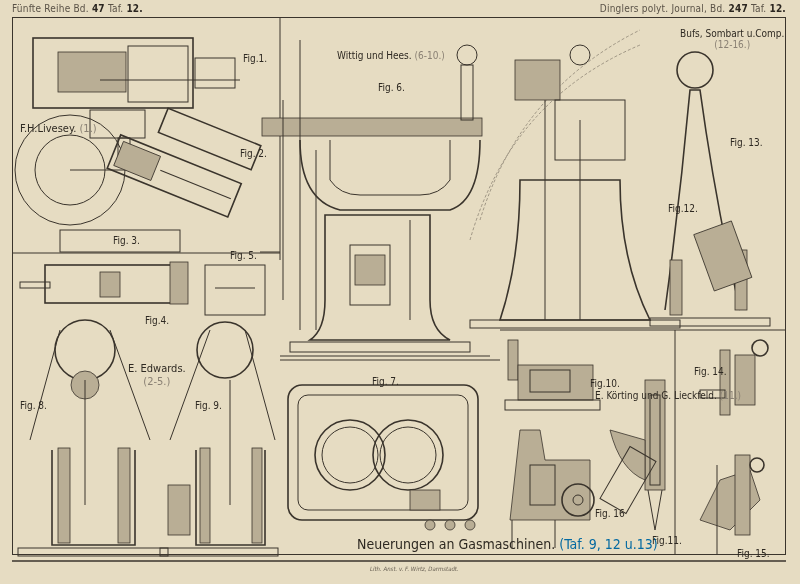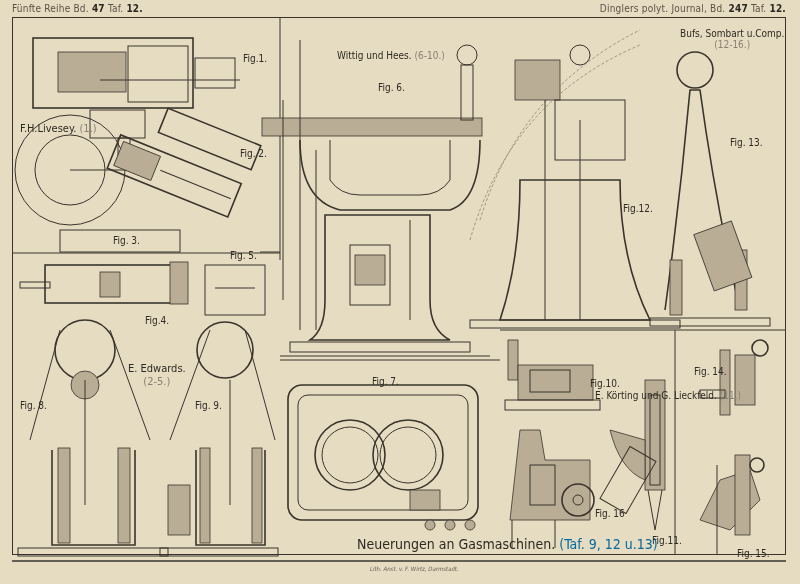--- a/index.html
+++ b/index.html
@@ -229,21 +229,21 @@
 <div class="lbl" style="left:240px;top:148px;font-size:10px;">Fig. 2.</div>
 <div class="lbl" style="left:113px;top:235px;font-size:10px;">Fig. 3.</div>
 <div class="lbl" style="left:145px;top:315px;font-size:10px;">Fig.4.</div>
 <div class="lbl" style="left:230px;top:250px;font-size:10px;">Fig. 5.</div>
 <div class="lbl" style="left:378px;top:82px;font-size:10px;">Fig. 6.</div>
 <div class="lbl" style="left:372px;top:362px;font-size:10px;margin-top:14px;">Fig. 7.</div>
 <div class="lbl" style="left:20px;top:400px;font-size:10px;">Fig. 8.</div>
 <div class="lbl" style="left:163px;top:400px;font-size:10px;padding-left:32px;">Fig. 9.</div>
 <div class="lbl" style="left:590px;top:378px;font-size:10px;">Fig.10.</div>
 <div class="lbl" style="left:652px;top:535px;font-size:10px;">Fig.11.</div>
-<div class="lbl" style="left:623px;top:203px;font-size:10px;">Fig.12.</div>
+<div class="lbl" style="left:623px;top:203px;font-size:10px;padding-left:45px;">Fig.12.</div>
 <div class="lbl" style="left:730px;top:137px;font-size:10px;">Fig. 13.</div>
 <div class="lbl" style="left:694px;top:366px;font-size:10px;">Fig. 14.</div>
 <div class="lbl" style="left:737px;top:548px;font-size:10px;">Fig. 15.</div>
 <div class="lbl" style="left:595px;top:508px;font-size:10px;">Fig. 16</div>
 
 <div class="title" style="left:357px;top:536px;">
   <span>Neuerungen an Gasmaschinen.</span>
   <span class="dim">(Taf. 9, 12 u.13)</span>
 </div>
 

